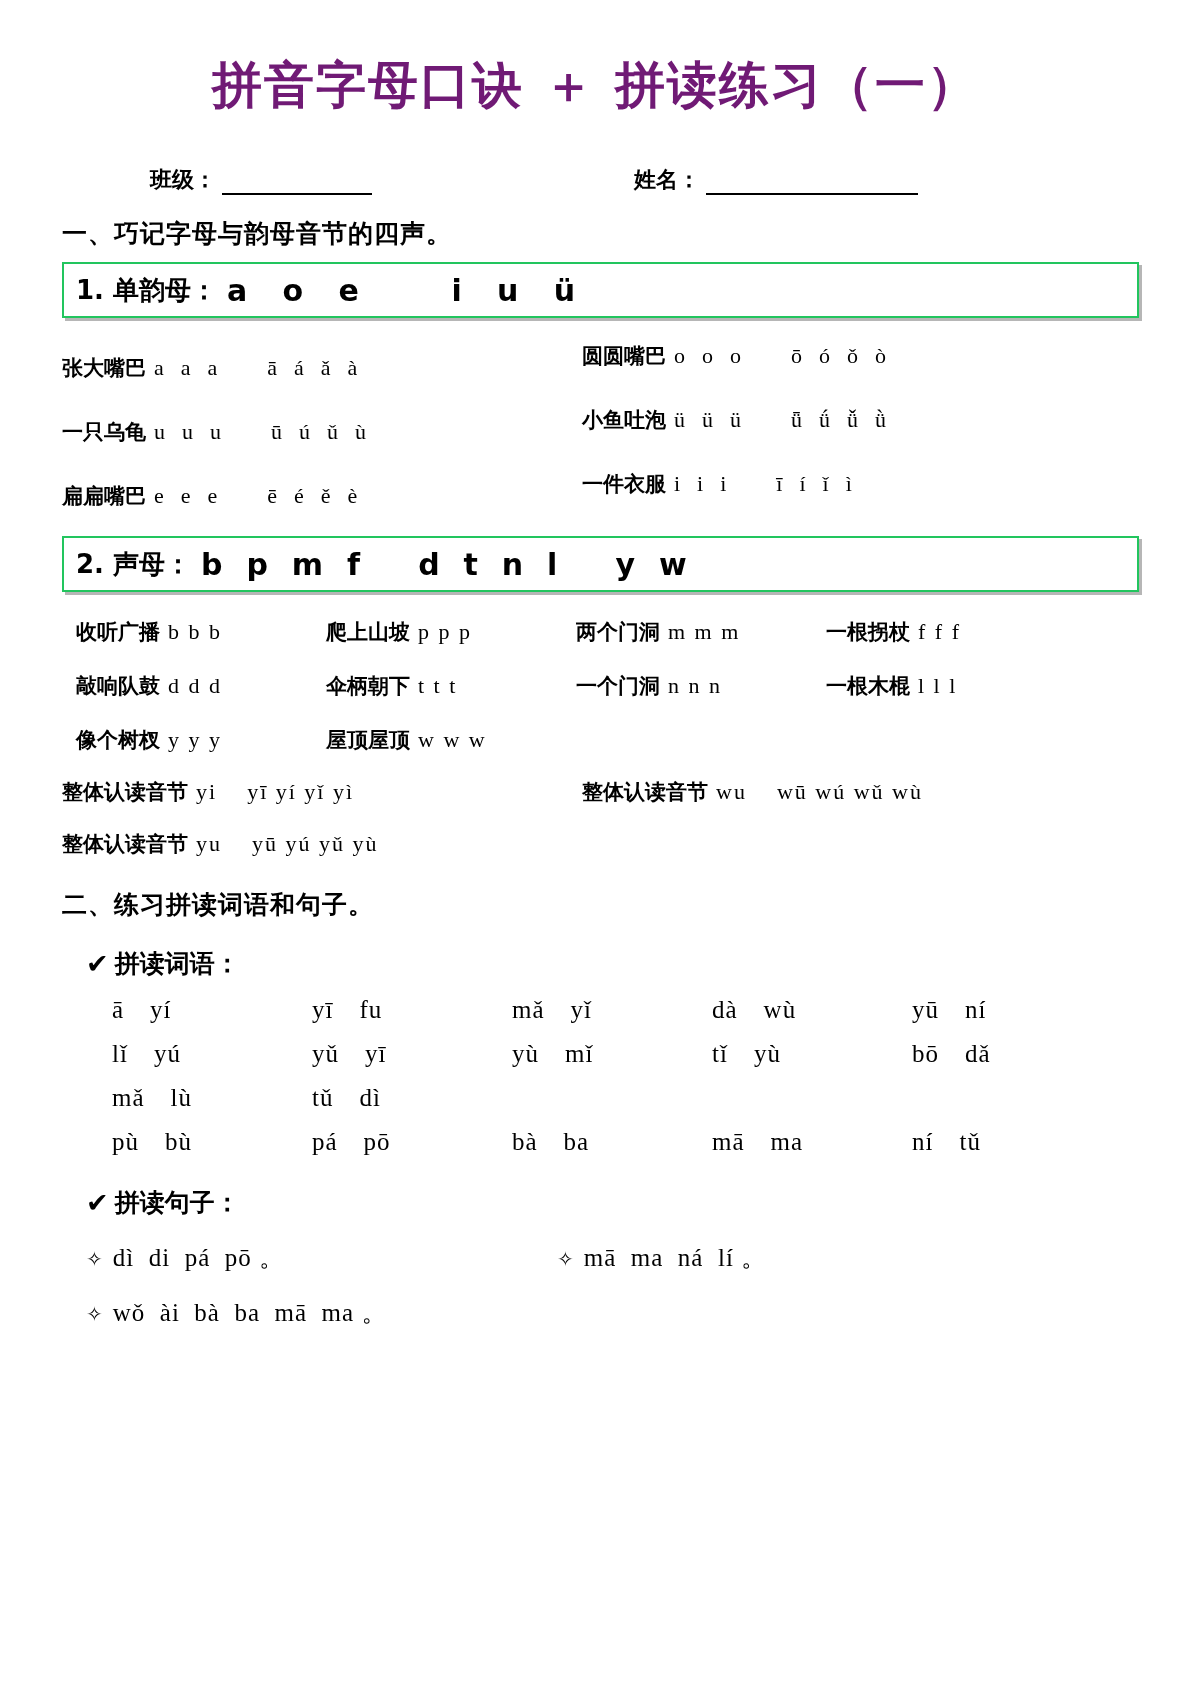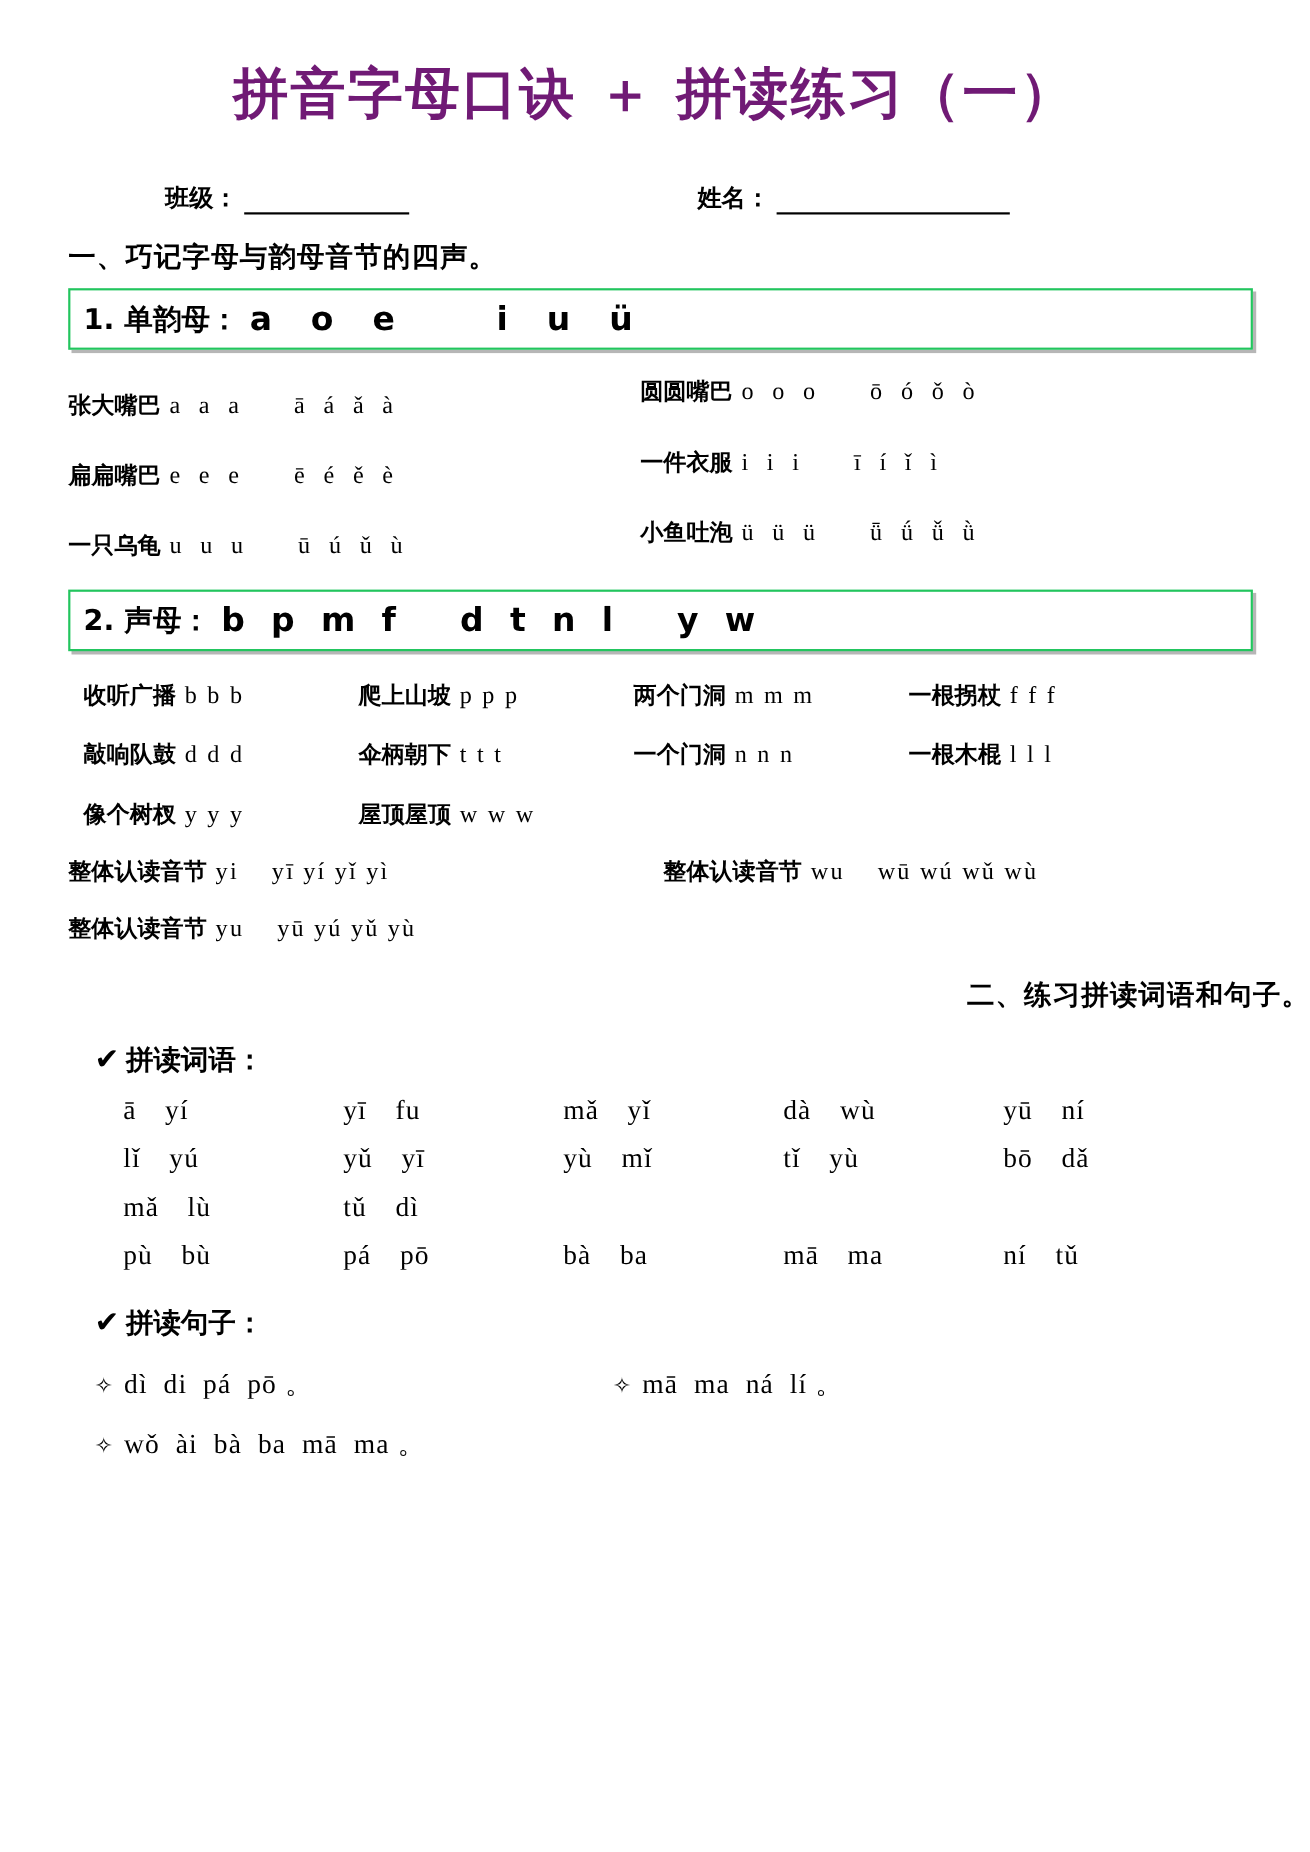--- a/index.html
+++ b/index.html
@@ -119,21 +119,21 @@
   .vowel-col.c1 { width: 520px; margin-top: 12px; }
   .vowel-col .mnemo-plain { margin-left: 8px; }
   .vowel-col .gap { display: inline-block; width: 48px; }
 
   
   .cons-row { display: flex; margin-top: 26px; padding-left: 14px; }
   .cons-cell { display: flex; align-items: baseline; width: 250px; }
   .cons-cell:last-child { width: auto; }
 
   
-  .whole-row { display: flex; margin-top: 24px; gap: 21px; }
+  .whole-row { display: flex; margin-top: 24px; }
   .whole-cell { display: flex; align-items: baseline; }
   .whole-cell.c1 { width: 520px; }
   .whole-cell .gap-sm { display: inline-block; width: 30px; }
 
   
   .check-head {
     display: flex;
     align-items: center;
     margin-top: 26px;
     padding-left: 86px;
@@ -208,44 +208,44 @@
       </div>
       <div class="vowel-col c2">
         <span class="mnemo-words">圆圆嘴巴</span>
         <span class="mnemo-plain">o  o  o</span>
         <span class="gap"></span>
         <span class="mnemo-tones">ō  ó  ǒ  ò</span>
       </div>
     </div>
     <div class="vowel-row">
       <div class="vowel-col c1">
+        <span class="mnemo-words">一只乌龟</span>
+        <span class="mnemo-plain">u  u  u</span>
+        <span class="gap"></span>
+        <span class="mnemo-tones">ū  ú  ǔ  ù</span>
+      </div>
+      <div class="vowel-col c2">
+        <span class="mnemo-words">小鱼吐泡</span>
+        <span class="mnemo-plain">ü  ü  ü</span>
+        <span class="gap"></span>
+        <span class="mnemo-tones">ǖ  ǘ  ǚ  ǜ</span>
+      </div>
+    </div>
+    <div class="vowel-row">
+      <div class="vowel-col c1">
         <span class="mnemo-words">扁扁嘴巴</span>
         <span class="mnemo-plain">e  e  e</span>
         <span class="gap"></span>
         <span class="mnemo-tones">ē  é  ě  è</span>
       </div>
       <div class="vowel-col c2">
         <span class="mnemo-words">一件衣服</span>
         <span class="mnemo-plain">i  i  i</span>
         <span class="gap"></span>
         <span class="mnemo-tones">ī  í  ǐ  ì</span>
-      </div>
-    </div>
-    <div class="vowel-row">
-      <div class="vowel-col c1">
-        <span class="mnemo-words">一只乌龟</span>
-        <span class="mnemo-plain">u  u  u</span>
-        <span class="gap"></span>
-        <span class="mnemo-tones">ū  ú  ǔ  ù</span>
-      </div>
-      <div class="vowel-col c2">
-        <span class="mnemo-words">小鱼吐泡</span>
-        <span class="mnemo-plain">ü  ü  ü</span>
-        <span class="gap"></span>
-        <span class="mnemo-tones">ǖ  ǘ  ǚ  ǜ</span>
       </div>
     </div>
   </div>
 
   <div class="box" style="margin-top:26px;">
     <span class="box-label">2. 声母：</span>
     <span class="box-letters">b  p  m  f     d  t  n  l     y  w</span>
   </div>
 
   <div class="mnemo-block">
@@ -316,21 +316,21 @@
     <div class="whole-row">
       <div class="whole-cell c1">
         <span class="mnemo-words">整体认读音节</span>
         <span class="mnemo-plain">yu</span>
         <span class="gap-sm"></span>
         <span class="mnemo-tones">yū yú yǔ yù</span>
       </div>
     </div>
   </div>
 
-  <div class="section-head" style="margin-top:30px;text-align:right;">二、练习拼读词语和句子。</div>
+  <div class="section-head" style="margin-top:30px;">二、练习拼读词语和句子。</div>
 
   <div class="check-head">
     <span class="check-mark">✔</span>
     <span>拼读词语：</span>
   </div>
 
   <div class="word-grid">
     <div class="word-row">
       <div class="word-pair"><span>ā</span><span class="w2">yí</span></div>
       <div class="word-pair"><span>yī</span><span class="w2">fu</span></div>

